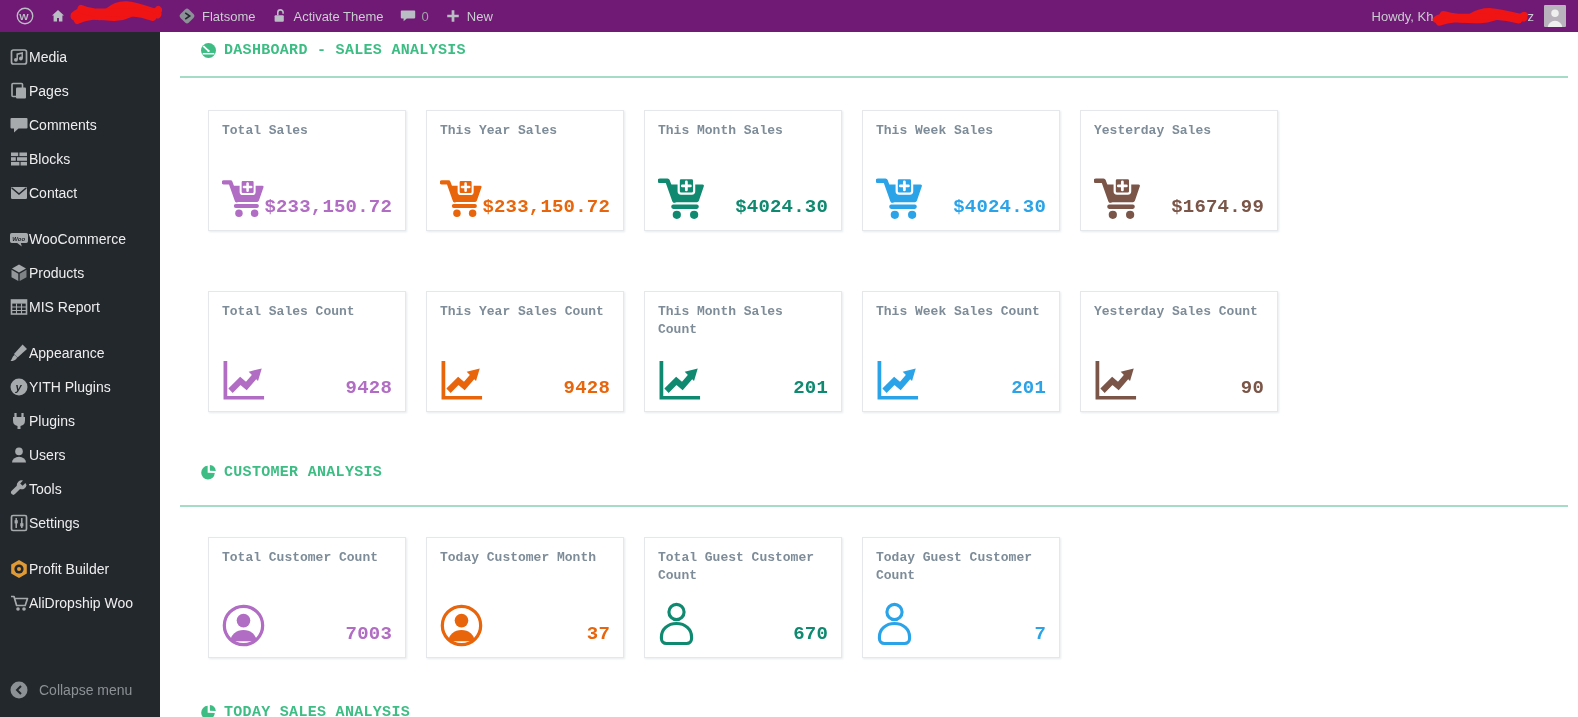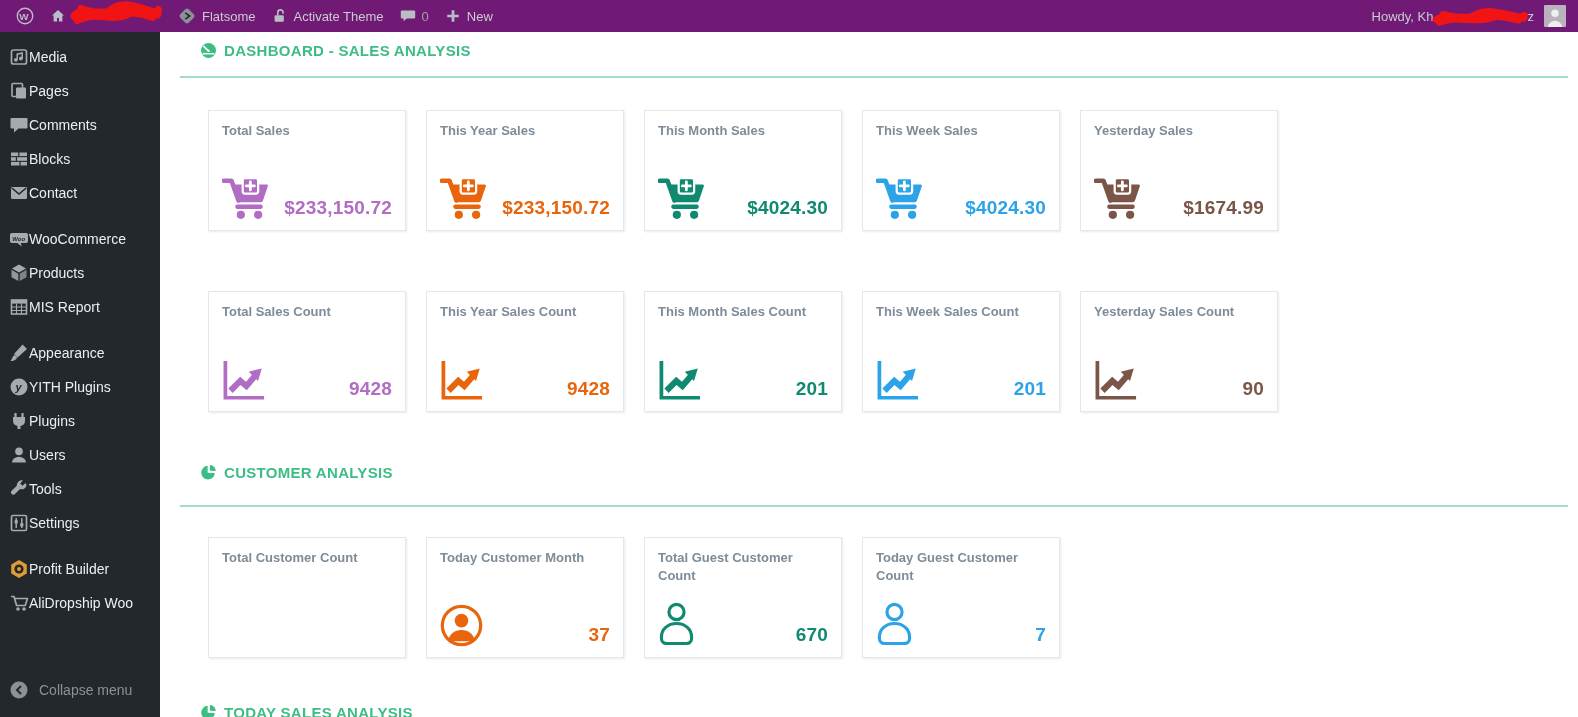--- a/index.html
+++ b/index.html
@@ -33,21 +33,21 @@
     padding-left:9px; color:#eeeeee; font-size:14px; cursor:pointer; }
   .menu-item .s-ic { width:20px; height:20px; color:#a7aaad; flex:0 0 auto; }
   .menu-sep { height:12px; }
   .collapse-item { position:absolute; bottom:10px; left:0; width:100%; height:34px;
     display:flex; align-items:center; gap:10px; padding-left:9px;
     color:#8c9196; font-size:14px; cursor:pointer; }
   .collapse-item .s-ic { width:20px; height:20px; color:#8c9196; }
 
   
   .content { position:absolute; left:160px; top:32px; width:1418px; height:685px;
-    background:#ffffff; overflow:hidden; }
+    background:#ffffff; overflow:hidden;font-family:Liberation Mono, monospace; }
   .sec-head { display:flex; align-items:center; gap:7px; margin-left:40px;
     font-size:15px; font-weight:bold; letter-spacing:.3px; }
   .sec-head.first { margin-top:10px; }
   .sec-head .sec-ic { width:17px; height:17px; }
   .divider { height:2px; margin:17px 10px 0 20px; }
   .divider.d2 { margin-top:24px; }
   .cards-row { display:flex; gap:20px; margin-left:48px; }
   .row-sales  { margin-top:32px; }
   .row-counts { margin-top:60px; }
   .row-cust   { margin-top:30px; }
@@ -499,20 +499,26 @@
     <svg class="sec-ic">
         <use href="#i-pie"></use>
       </svg>
     <span>CUSTOMER ANALYSIS</span>
   </div>
   <div class="divider d2" style="background: rgb(165, 220, 198);"></div>
 
   <div class="cards-row row-cust">
     <div class="card">
       <div class="card-title">Total Customer Count</div>
+      <div class="card-bottom" style="color: rgb(177, 108, 196);">
+        <svg class="ic-ucircle">
+            <use href="#i-user-circle"></use>
+          </svg>
+        <div class="card-value">7003</div>
+      </div>
     </div>
     <div class="card">
       <div class="card-title">Today Customer Month</div>
       <div class="card-bottom" style="color: rgb(232, 101, 12);">
         <svg class="ic-ucircle">
             <use href="#i-user-circle"></use>
           </svg>
         <div class="card-value">37</div>
       </div>
     </div>

